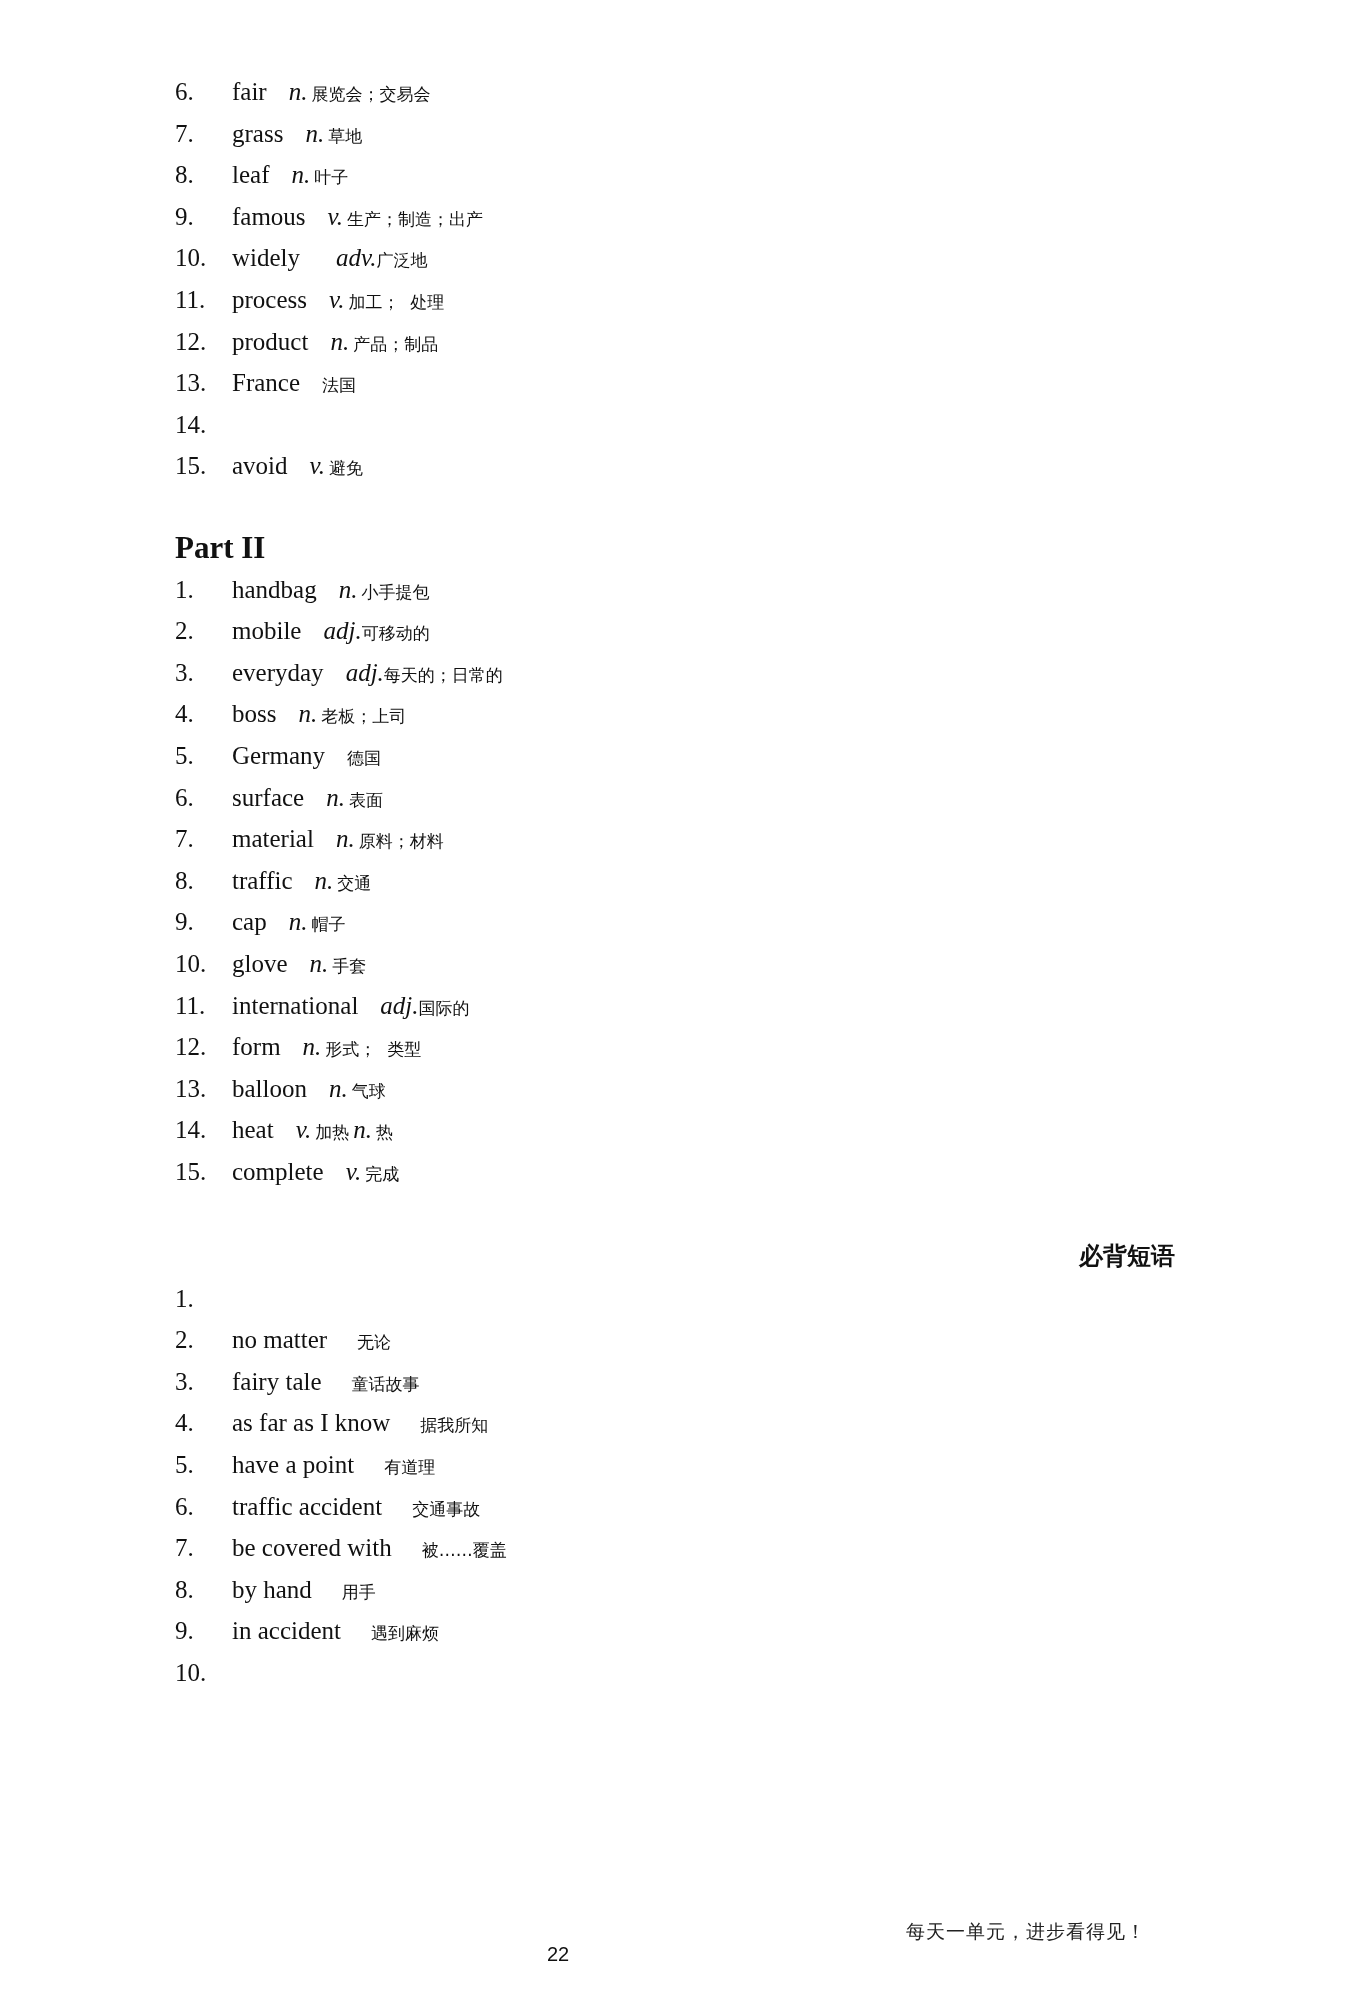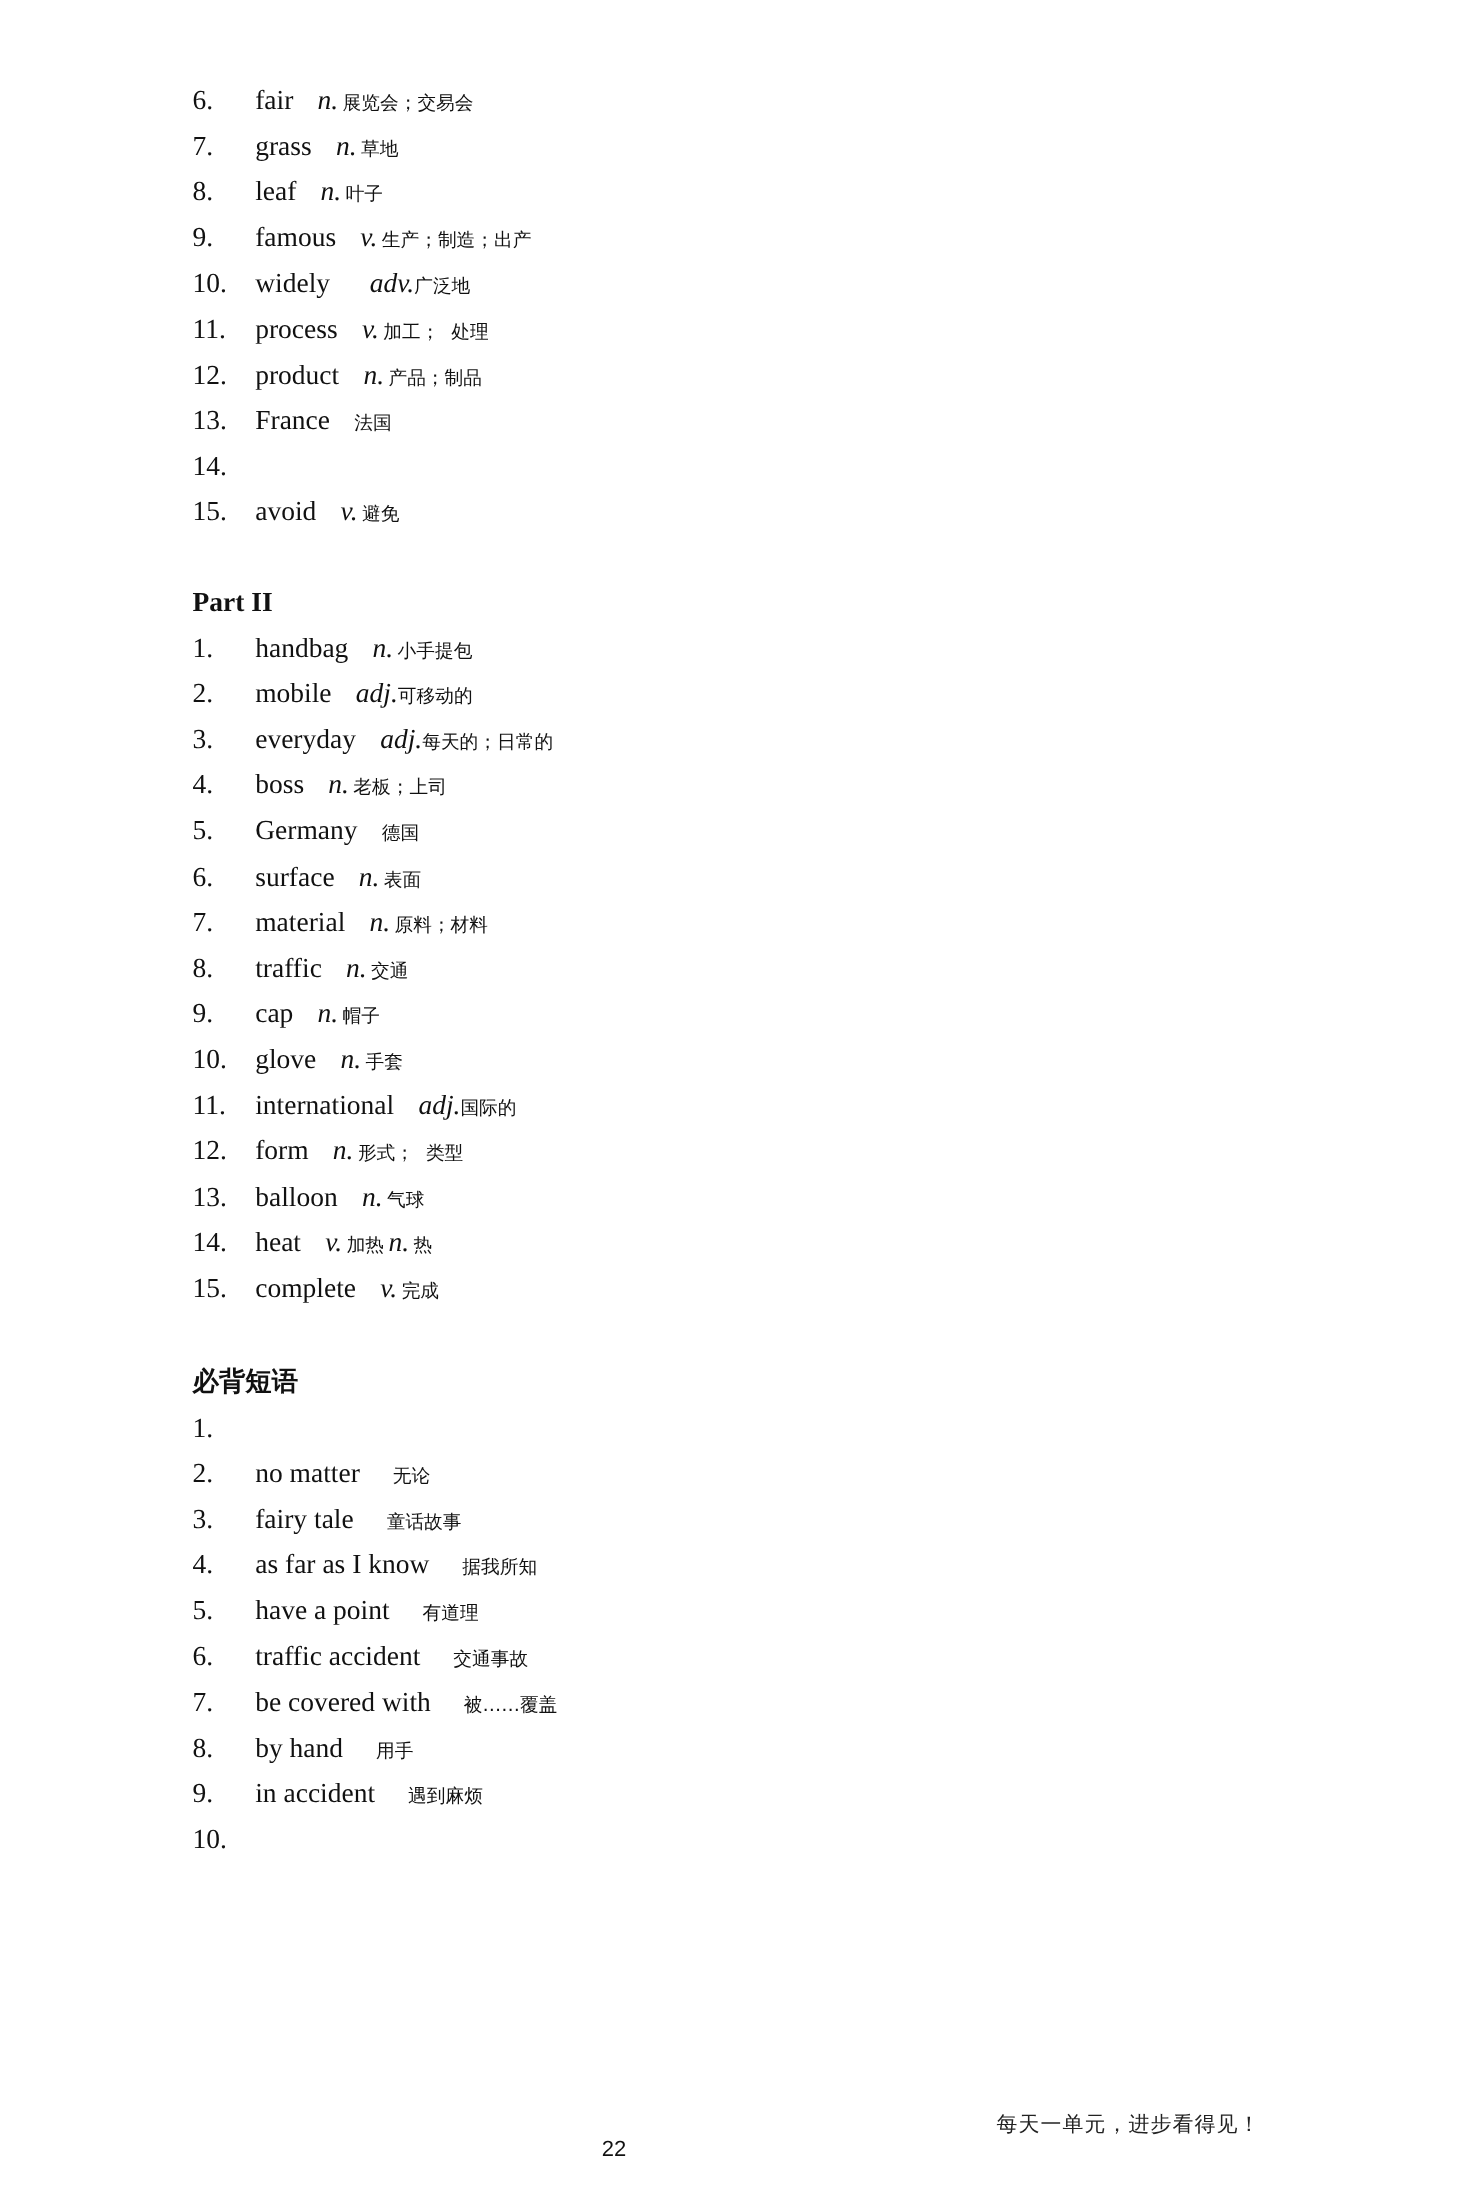--- a/index.html
+++ b/index.html
@@ -13,23 +13,23 @@
   }
   .num { position: absolute; left: 0; top: 0; }
   .body { position: absolute; left: 57px; top: 0; }
   .word { }
   .pos { font-style: italic; }
   .gap { display: inline-block; width: 22px; }
   .gap-sm { display: inline-block; width: 4px; }
   .zh { font-family: "DejaVu Sans", "Liberation Sans", sans-serif; font-size: 17px; }
   .heading {
     position: relative; height: 41.6px; line-height: 41.6px;
-    font-family: "Liberation Serif", "DejaVu Serif", serif; font-size: 25px; font-weight: bold;
+    font-family: "Liberation Serif", "DejaVu Serif", serif; font-size: 31px; font-weight: bold;
   }
-  .heading.zh-head { font-family: "DejaVu Sans", "Liberation Sans", sans-serif; font-size: 24px; font-weight: bold; }
+  .heading.zh-head { font-family: "DejaVu Sans", "Liberation Sans", sans-serif; font-size: 24px; font-weight: bold; text-align: right; }
   .footer-page {
     position: absolute; left: 547px; top: 1922px; font-family: "Liberation Sans", "DejaVu Sans", sans-serif;
     font-size: 20px; line-height: 24px; margin-top: 20px;
   }
   .footer-tag {
     position: absolute; left: 906px; top: 1916px; font-family: "DejaVu Serif", "Liberation Serif", serif;
     font-size: 19px; line-height: 30px; color: #222; letter-spacing: 1px;
   }
 </style>
 </head>

